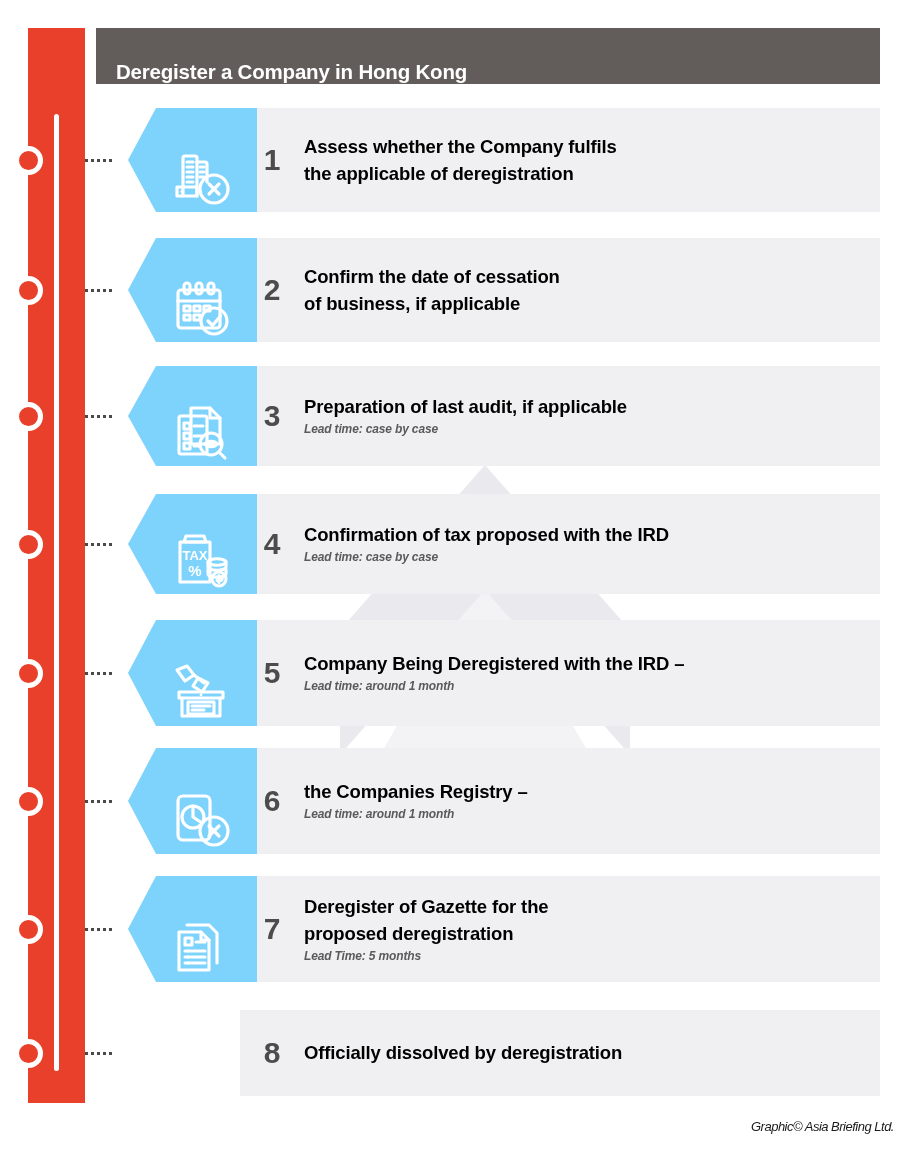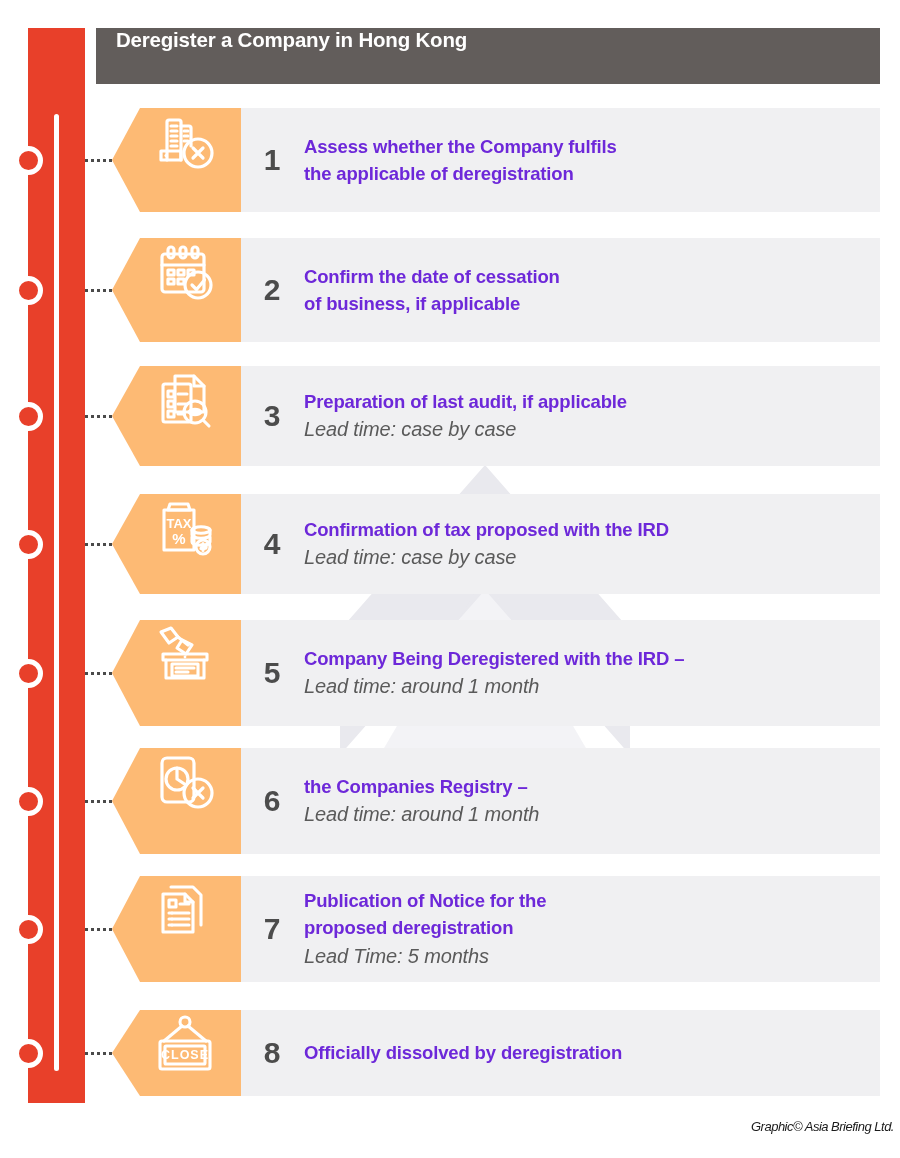--- a/index.html
+++ b/index.html
@@ -73,21 +73,21 @@
   
   #header-bar {
     position: absolute;
     left: 96px;
     top: 28px;
     width: 784px;
     height: 56px;
     background: #625d5b;
     z-index: 4;
     display: flex;
-    align-items: flex-start;
+    align-items: flex-end;
   }
   #header-title {
     color: #ffffff;
     font-size: 20.5px;
     font-weight: bold;
     letter-spacing: -0.2px;
     margin-left: 20px;
   }
 
   
@@ -110,28 +110,28 @@
     top: 0;
     right: 0;
     height: 100%;
     background: #f0f0f2;
     display: flex;
     align-items: center;
     box-sizing: border-box;
   }
   .step-tile {
     position: absolute;
-    left: 0;
+    left: 16px;
     top: 0;
     width: 129px;
     height: 100%;
-    background: #fdba74;
+    background: #7dd3fc;
     clip-path: polygon(28px 0, 100% 0, 100% 100%, 28px 100%, 0 50%);
     display: flex;
-    align-items: flex-start;
+    align-items: flex-end;
     justify-content: center;
   }
   .step-tile svg {
     display: block;
     margin-left: 16px;
   }
   .step-num {
     width: 64px;
     flex: 0 0 64px;
     text-align: center;
@@ -140,28 +140,28 @@
     color: #4c4c4c;
     font-family: "Liberation Sans", sans-serif;
   }
   .step-text {
     flex: 1 1 auto;
     padding-right: 18px;
   }
   .step-title {
     font-size: 18.5px;
     font-weight: bold;
-    color: #6d28d9;
+    color: #000000;
     line-height: 1.48;
     letter-spacing: -0.15px;
   }
   .step-lead {
-    font-size: 20px;
+    font-size: 12px;
     font-style: italic;
-    font-weight: normal;
+    font-weight: bold;
     color: #5a5a5a;
     line-height: 1.48;
     letter-spacing: -0.15px;
   }
 
   
   #footer-credit {
     position: absolute;
     right: 6px;
     top: 1119px;
@@ -354,21 +354,21 @@
       <circle cx="47" cy="45" r="14"></circle>
       <path d="M42 40l10 10M52 40l-10 10"></path>
     </svg>
         </span>
       </div>
     </div>
     <div class="step-row" style="top: 876px; height: 106px;">
       <div class="step-panel">
         <div class="step-num">7</div>
         <div class="step-text">
-          <div class="step-title">Publication of Notice for the</div>
+          <div class="step-title">Deregister of Gazette for the</div>
           <div class="step-title">proposed deregistration</div>
           <div class="step-lead">Lead Time: 5 months</div>
         </div>
       </div>
       <div class="step-tile">
         <span>
     <svg width="68" height="68" viewBox="0 0 68 68" fill="none" stroke="#ffffff" stroke-width="3.1" stroke-linecap="round" stroke-linejoin="round">
       <path d="M12 18h22l8 8v30H12z"></path>
       <path d="M20 11h22l8 8v30"></path>
       <path d="M34 18v8h8"></path>
@@ -382,27 +382,16 @@
         </span>
       </div>
     </div>
     <div class="step-row" style="top: 1010px; height: 86px;">
       <div class="step-panel">
         <div class="step-num">8</div>
         <div class="step-text">
           <div class="step-title">Officially dissolved by deregistration</div>
         </div>
       </div>
-      <div class="step-tile">
-        <span>
-    <svg width="70" height="70" viewBox="0 0 70 70" fill="none" stroke="#ffffff" stroke-width="3.1" stroke-linecap="round" stroke-linejoin="round">
-      <circle cx="35" cy="12" r="5"></circle>
-      <path d="M32 16L14 31M38 16l18 15"></path>
-      <rect x="10" y="31" width="50" height="28" rx="2"></rect>
-      <rect x="15" y="36" width="40" height="18" rx="1"></rect>
-      <text x="35" y="49" font-family="Liberation Sans, sans-serif" font-size="12.5" font-weight="bold" fill="#ffffff" stroke="none" text-anchor="middle" letter-spacing="1">CLOSE</text>
-    </svg>
-        </span>
-      </div>
     </div>
   </div>
 
 <div id="footer-credit">Graphic© Asia Briefing Ltd.</div>
 
 </body></html>

